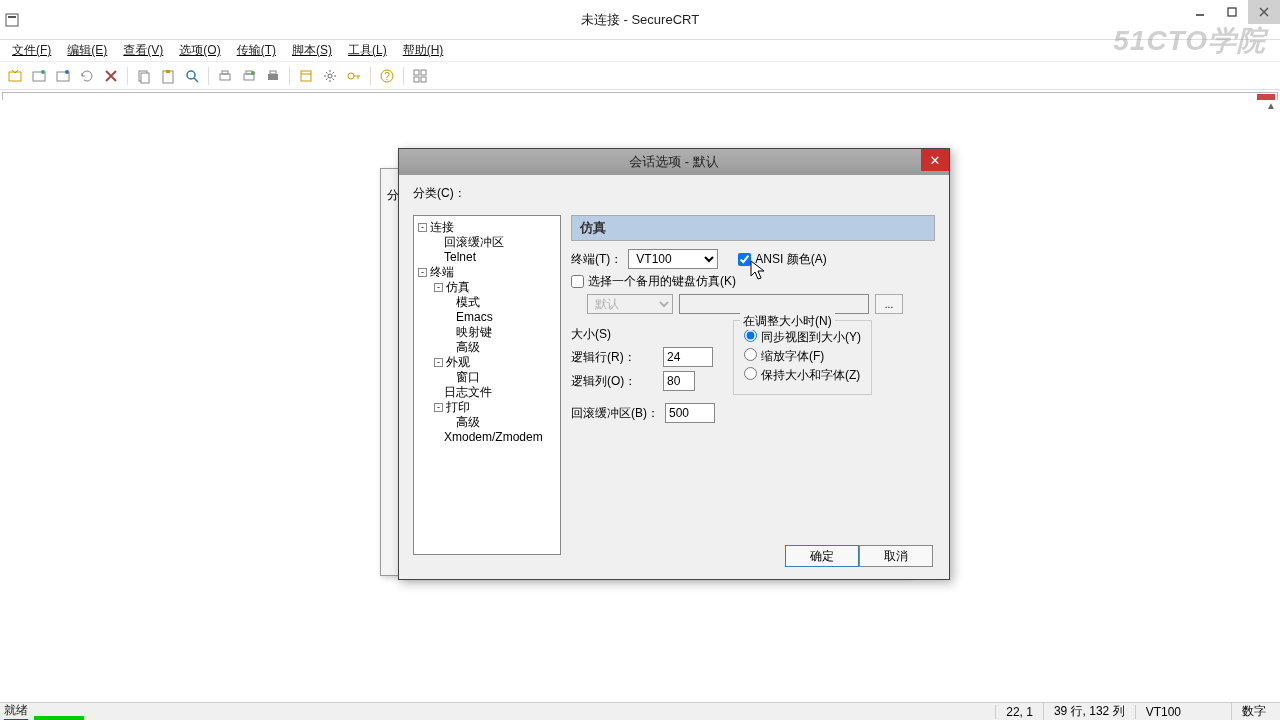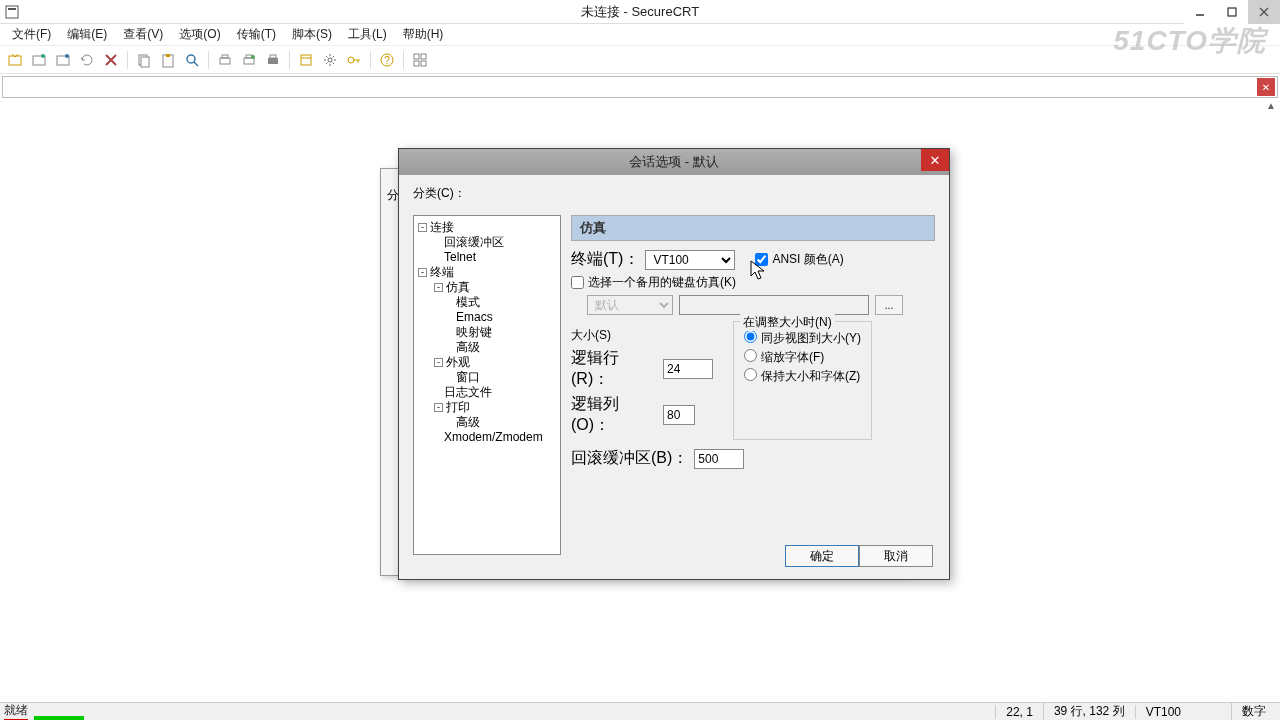--- a/index.html
+++ b/index.html
@@ -1,27 +1,27 @@
 <!DOCTYPE html>
 <html><head>
 <meta charset="utf-8">
 <style>
 * { box-sizing: border-box; margin: 0; padding: 0; font-family: "Microsoft YaHei", "SimSun", sans-serif; }
 body { width: 1280px; height: 720px; background: #fff; overflow: hidden; position: relative; font-size: 12px; }
 
 
-.titlebar { height: 24px; background: #fff; border-bottom: 1px solid #ddd; display: flex; align-items: center; position: relative; }
+.titlebar { height: 40px; background: #fff; border-bottom: 1px solid #ddd; display: flex; align-items: center; position: relative; }
 .titlebar-icon { width: 16px; height: 16px; margin: 0 4px; display: inline-flex; align-items: center; justify-content: center; }
 .titlebar-title { position: absolute; left: 50%; transform: translateX(-50%); font-size: 13px; color: #222; }
 .win-controls { position: absolute; right: 0; top: 0; display: flex; }
 .win-btn { width: 32px; height: 24px; display: flex; align-items: center; justify-content: center; background: #fff; }
 .win-btn.close { background: #d0d0d0; }
 
 
-.menubar { height: 22px; background: #fff; display: flex; align-items: center; padding: 0 4px; border-bottom: 1px solid #eee; }
+.menubar { height: 22px; background: #fff; display: flex; align-items: center; padding: 0 4px; border-bottom: 1px solid #eee; text-decoration: underline; }
 .menu-item { padding: 2px 8px; font-size: 12px; color: #222; }
 
 
 .toolbar { height: 28px; background: #fff; border-bottom: 1px solid #e0e0e0; display: flex; align-items: center; padding: 0 4px; gap: 2px; }
 .tool-btn { width: 22px; height: 22px; display: flex; align-items: center; justify-content: center; font-size: 14px; color: #555; }
 .tool-sep { width: 1px; height: 18px; background: #ddd; margin: 0 3px; }
 
 
 .addrbar { height: 22px; background: #fff; border: 1px solid #bbb; margin: 2px; display: flex; align-items: center; }
 .addrbar-close { width: 18px; height: 18px; background: #c44; color: #fff; display: flex; align-items: center; justify-content: center; font-size: 10px; margin-left: auto; margin-right: 2px; }
@@ -48,21 +48,21 @@
 .tree { border: 1px solid #888; background: #fff; height: 340px; padding: 4px 2px; font-size: 12px; font-family: "SimSun", monospace; overflow: hidden; }
 .tree-item { white-space: nowrap; line-height: 15px; padding: 0 2px; }
 .tree-toggle { display: inline-block; width: 9px; height: 9px; border: 1px solid #888; text-align: center; line-height: 7px; font-size: 9px; margin-right: 3px; vertical-align: 1px; }
 
 
 .right-panel { flex: 1; }
 .panel-header { background: #b8cce4; border: 1px solid #aaa; padding: 3px 8px; font-size: 13px; font-weight: bold; color: #333; }
 .group { margin-top: 8px; font-size: 12px; }
 .group-title { margin-bottom: 4px; }
 .row { display: flex; align-items: center; gap: 6px; margin: 4px 0; }
-.label { font-size: 16px; }
+.label { font-size: 12px; }
 select, input[type=text] { font-size: 12px; border: 1px solid #888; background: #fff; padding: 1px 3px; }
 select { height: 20px; }
 input[type=text] { height: 20px; }
 input[disabled], select[disabled] { background: #f0f0f0; color: #999; }
 .chk { display: flex; align-items: center; gap: 4px; }
 
 .size-resize-row { display: flex; gap: 20px; margin-top: 12px; }
 .size-col { }
 .resize-col { border: 1px solid #ccc; padding: 6px 10px; position: relative; margin-top: -6px; }
 .resize-col-title { position: absolute; top: -8px; left: 6px; background: #f0f0f0; padding: 0 3px; font-size: 12px; }

